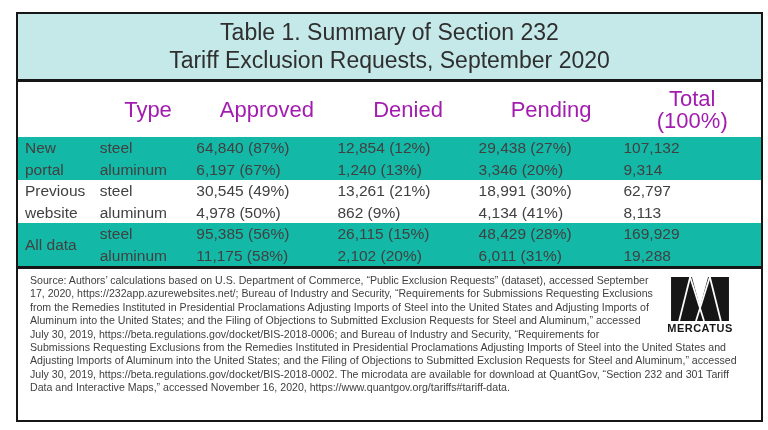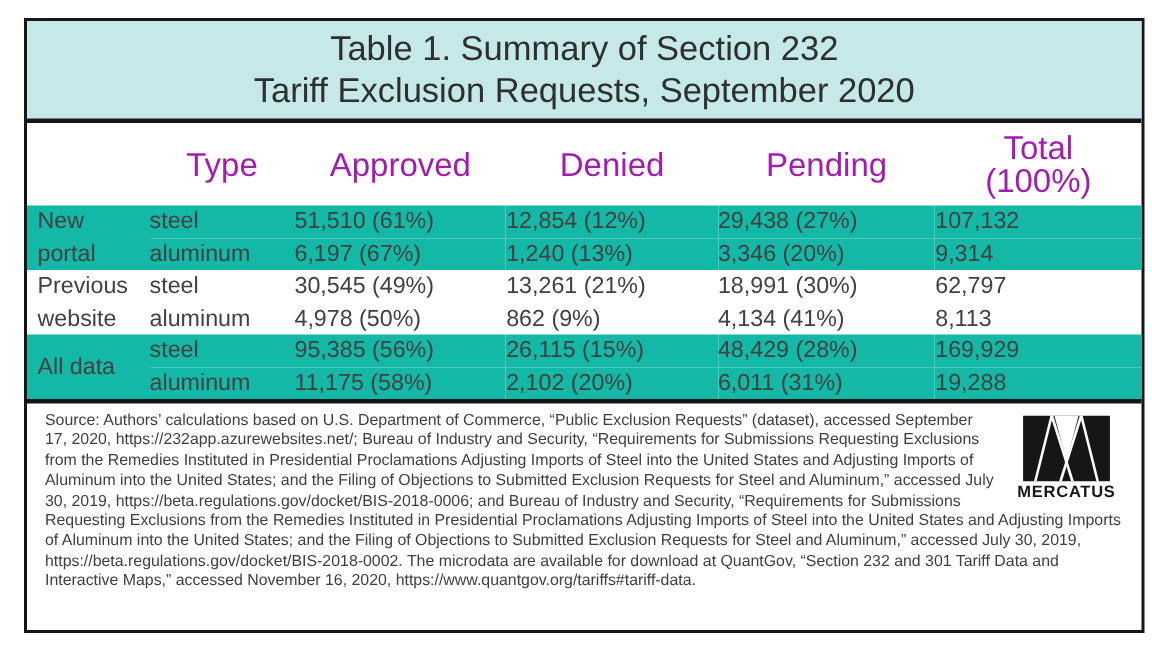--- a/index.html
+++ b/index.html
@@ -67,21 +67,21 @@
     display: block;
     max-width: 64px;
   }
   .footer {
     padding: 5px 11px 0 12px;
     overflow: hidden;
   }
   .logo {
     float: right;
     width: 76px;
-    margin: 3px 1px 3px 8px;
+    margin: 3px 12px 3px 8px;
     text-align: center;
   }
   .logo svg {
     display: block;
     width: 62px;
     height: 44px;
     margin: 0 auto;
   }
   .logotext {
     font-size: 11px;
@@ -128,21 +128,21 @@
           <th>Pending</th>
           <th><span>Total</span><br><span>(100%)</span></th>
         </tr>
       </thead>
       <tbody class="shade">
         <tr>
           <td class="rowlabel" rowspan="2">
               <span>New portal</span>
             </td>
           <td>steel</td>
-          <td>51,510 (61%)</td>
+          <td>64,840 (87%)</td>
           <td>12,854 (12%)</td>
           <td>29,438 (27%)</td>
           <td>107,132</td>
         </tr>
         <tr>
           <td>aluminum</td>
           <td>6,197 (67%)</td>
           <td>1,240 (13%)</td>
           <td>3,346 (20%)</td>
           <td>9,314</td>

